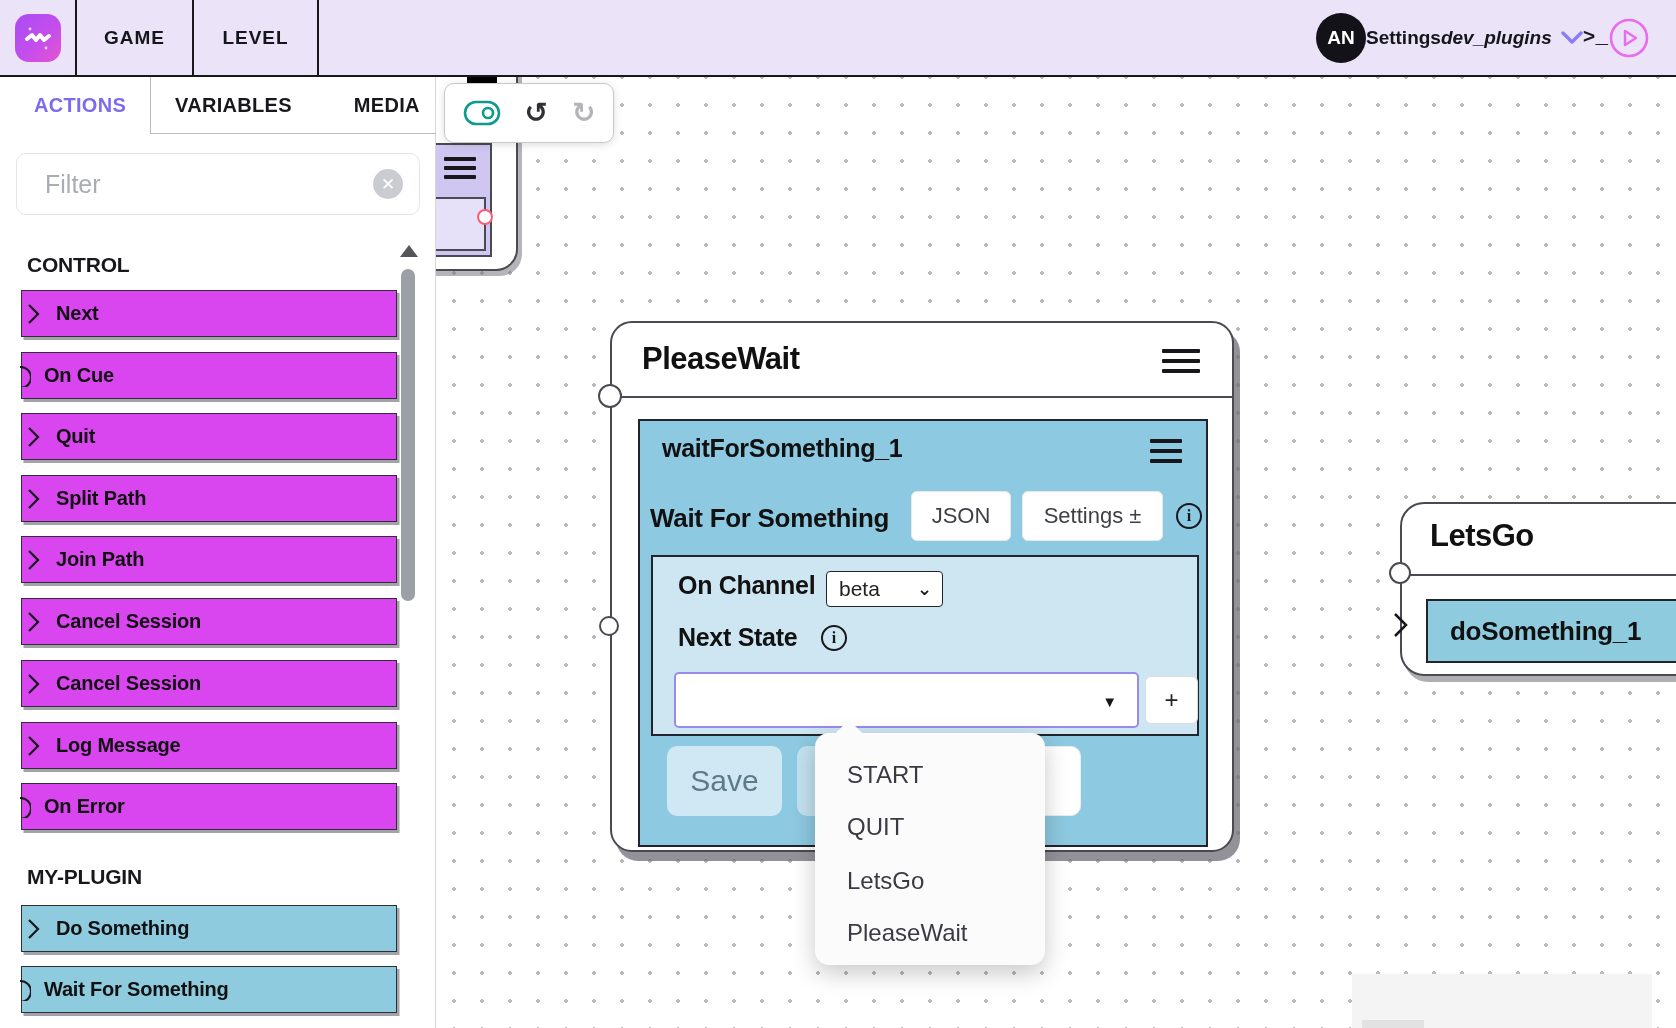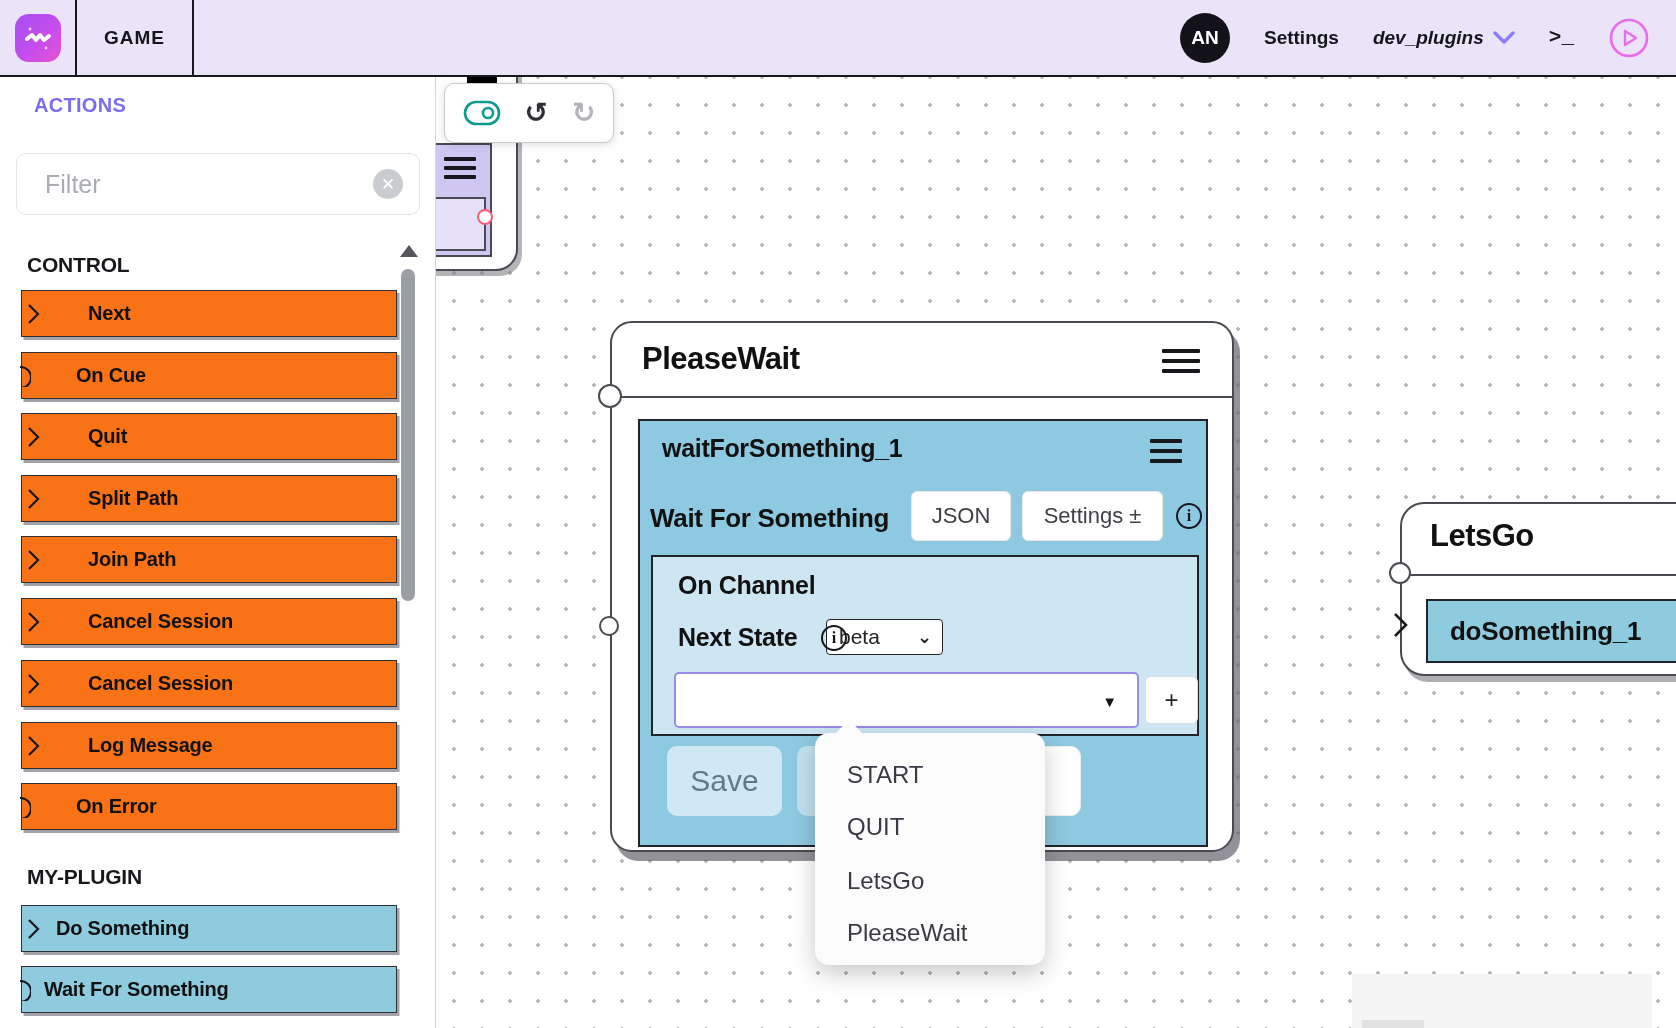--- a/index.html
+++ b/index.html
@@ -10,21 +10,21 @@
   
   .topbar { position:absolute; left:0; top:0; width:1676px; height:77px;
     background:#ebe4f9; border-bottom:2px solid #17171c; display:flex; align-items:stretch; z-index:50; }
   .logo-cell { width:77px; border-right:2px solid #17171c; display:flex; align-items:center; justify-content:center; }
   .logo { width:46px; height:48px; border-radius:14px;
     background:linear-gradient(135deg,#a94df2 0%,#c44ded 55%,#e853d2 100%);
     display:flex; align-items:center; justify-content:center; }
   .top-tab { width:117px; border-right:2px solid #17171c; display:flex; align-items:center; justify-content:center;
     font-size:19px; font-weight:600; letter-spacing:1px; color:#15151c; }
   .top-tab.level { width:125px; }
-  .top-right { margin-left:auto; display:flex; align-items:center; gap:34px; padding-right:26px; }
+  .top-right { margin-left:auto; display:flex; align-items:center; padding-right:26px; }
   .avatar { width:50px; height:50px; border-radius:50%; background:#121218; color:#fff;
     display:flex; align-items:center; justify-content:center; font-weight:bold; font-size:19px; }
   .tb-link { font-size:19px; font-weight:600; color:#15151c; }
   .project { display:flex; align-items:center; gap:9px; font-size:19px; font-weight:700; color:#15151c;font-style:italic; }
   .terminal-glyph { font-family:"Liberation Mono","DejaVu Sans Mono",monospace; font-size:21px; font-weight:bold; color:#17171c; }
 
   
   .sidebar { position:absolute; left:0; top:77px; width:428px; height:951px; background:#fff;
     border-right:1.5px solid #d6d6d6; z-index:40;margin-left:8px; }
   .side-tabs { position:absolute; left:0; top:0; width:428px; height:57px; display:flex; }
@@ -38,21 +38,21 @@
     border:1.5px solid #e4e4e6; border-radius:10px; display:flex; align-items:center; }
   .filter-input { border:none; outline:none; flex:1; margin-left:28px; font-size:25px; color:#333; background:transparent; }
   .filter-input::placeholder { color:#a9adb3; }
   .filter-clear { width:30px; height:30px; border-radius:50%; background:#c9cdd2; color:#fff; margin-right:16px;
     display:flex; align-items:center; justify-content:center; font-size:17px; font-weight:bold; cursor:pointer; }
 
   .section-title { position:absolute; left:19px; font-size:21px; font-weight:800; color:#17171c; letter-spacing:-0.2px; }
   .s-item { position:absolute; left:13px; width:376px; height:47px;
     border:1.5px solid #2e2e36; box-shadow:2.5px 3px 0 rgba(70,70,82,.5);
     display:flex; align-items:center; cursor:grab; }
-  .s-item.purple { background:#f97316;padding-left:32px; }
+  .s-item.purple { background:#d946ef; }
   .s-item.blue   { background:#8fcbde; }
   .s-item-label { margin-left:34px; font-size:20px; font-weight:700; color:#111; letter-spacing:-0.2px; }
   .conn-chev { position:absolute; left:5px; top:12px; }
   .conn-circ { position:absolute; left:-2px; top:13px; width:11px; height:21px; overflow:hidden; }
   .conn-circ::before { content:""; display:block; width:19px; height:19px; margin-left:-11px;
     border:2px solid #17171c; border-radius:50%; }
 
   .scroll-arrow { position:absolute; left:392px; top:168px; width:0; height:0;
     border-left:9px solid transparent; border-right:9px solid transparent; border-bottom:12px solid #55555c; }
   .scroll-thumb { position:absolute; left:393px; top:192px; width:14px; height:332px; background:#9aa0a6; border-radius:8px; }
@@ -106,21 +106,21 @@
   .info-icon { position:absolute; width:26px; height:26px; border-radius:50%; border:2px solid #17171c;
     display:flex; align-items:center; justify-content:center; font-size:16px; font-weight:bold;
     font-family:"Liberation Serif","DejaVu Serif",serif; color:#17171c; }
   .info-1 { left:536px; top:82px; }
 
   .panel { position:absolute; left:11px; top:134px; width:548px; height:181px; background:#cde6f2; border:2px solid #23232b;text-align:center; }
   .lbl { position:absolute; font-size:25px; font-weight:800; color:#111; letter-spacing:-0.3px; }
   .lbl-channel { left:25px; top:14px; }
   .lbl-next { left:25px; top:66px; }
   .select-beta { position:absolute; left:173px; top:14px; width:117px; height:36px; background:#fff;
-    border:1.5px solid #23232b; border-radius:4px; display:flex; align-items:center; cursor:pointer;margin-top:48px; }
+    border:1.5px solid #23232b; border-radius:4px; display:flex; align-items:center; cursor:pointer; }
   .select-beta .val { margin-left:12px; font-size:21px; color:#222; }
   .select-beta .chev { margin-left:auto; margin-right:10px; font-size:18px; font-weight:bold; color:#17171c; line-height:.5; }
   .info-2 { left:168px; top:68px; }
   .combo { position:absolute; left:21px; top:115px; width:465px; height:56px; background:#fff;
     border:2.5px solid #978ceb; border-radius:5px; cursor:pointer; }
   .combo-caret { position:absolute; right:20px; top:19px; font-size:15px; color:#17171c; }
   .btn-plus { left:492px; top:119px; width:53px; height:48px; border:1.5px solid #dcdcdc; font-size:24px; color:#222; }
 
   .btn-save { position:absolute; left:27px; top:325px; width:115px; height:70px; background:#cfe8f4;
     border-radius:10px; display:flex; align-items:center; justify-content:center;
@@ -160,40 +160,45 @@
     <div class="logo-cell">
       <div class="logo">
         <svg width="30" height="30" viewBox="0 0 30 30">
           <path d="M4 16 L9 12 L13 17 L17 12 L21 17 L26 13" fill="none" stroke="#fff" stroke-width="4" stroke-linecap="round" stroke-linejoin="round"></path>
           <circle cx="7" cy="6" r="1.4" fill="#ffffffcc"></circle>
             <circle cx="23" cy="25" r="1.4" fill="#ffffffcc"></circle>
         </svg>
       </div>
     </div>
     <div class="top-tab">GAME</div>
+    <div class="top-tab level">LEVEL</div>
     <div class="top-right">
       <div class="avatar">AN</div>
       <div class="tb-link">Settings</div>
       <div class="project">
         <span>dev_plugins</span>
         <svg width="22" height="14" viewBox="0 0 22 14">
           <path d="M2 2 L11 11 L20 2" fill="none" stroke="#8b7cf6" stroke-width="3.4" stroke-linecap="round" stroke-linejoin="round"></path>
         </svg>
       </div>
       <div class="terminal-glyph">&gt;_</div>
       <svg width="42" height="42" viewBox="0 0 42 42" style="cursor:pointer">
         <circle cx="21" cy="21" r="18" fill="none" stroke="#e96bf0" stroke-width="2.6"></circle>
         <path d="M17 14 L28 21 L17 28 Z" fill="none" stroke="#e96bf0" stroke-width="2.4" stroke-linejoin="round"></path>
       </svg>
     </div>
   </header>
 
   <aside class="sidebar">
     <div class="side-tabs">
       <div class="stab-active">ACTIONS</div>
+      <div class="stab-rest">
+        <span class="stab">VARIABLES</span>
+        <span class="stab">MEDIA</span>
+      </div>
     </div>
 
     <div class="filter-box">
       <input class="filter-input" value="" placeholder="Filter" style="">
       <div class="filter-clear">✕</div>
     </div>
 
     <div class="section-title" style="top:176px">CONTROL</div>
 
     <div class="s-item purple" style="top:213px">

